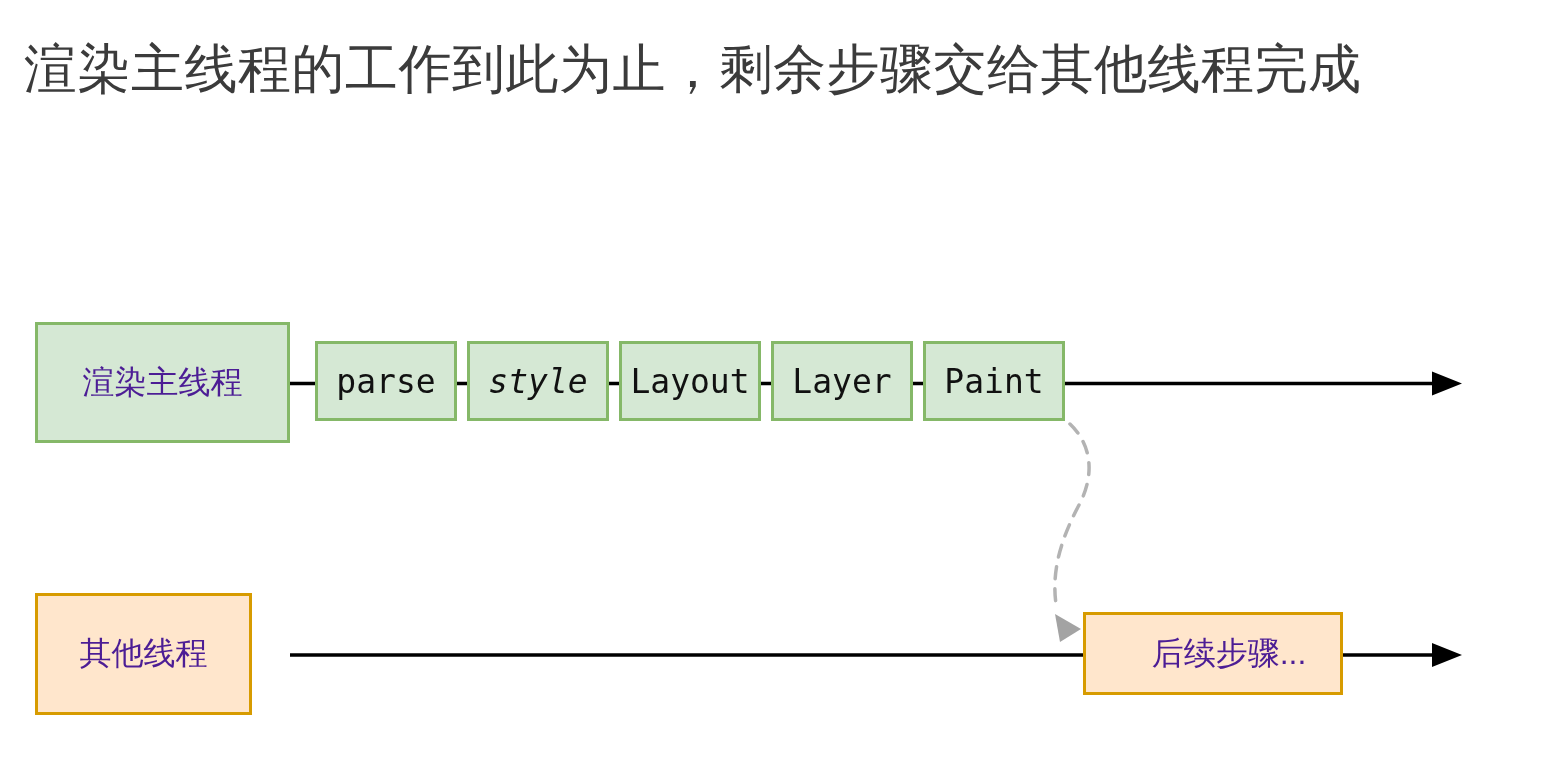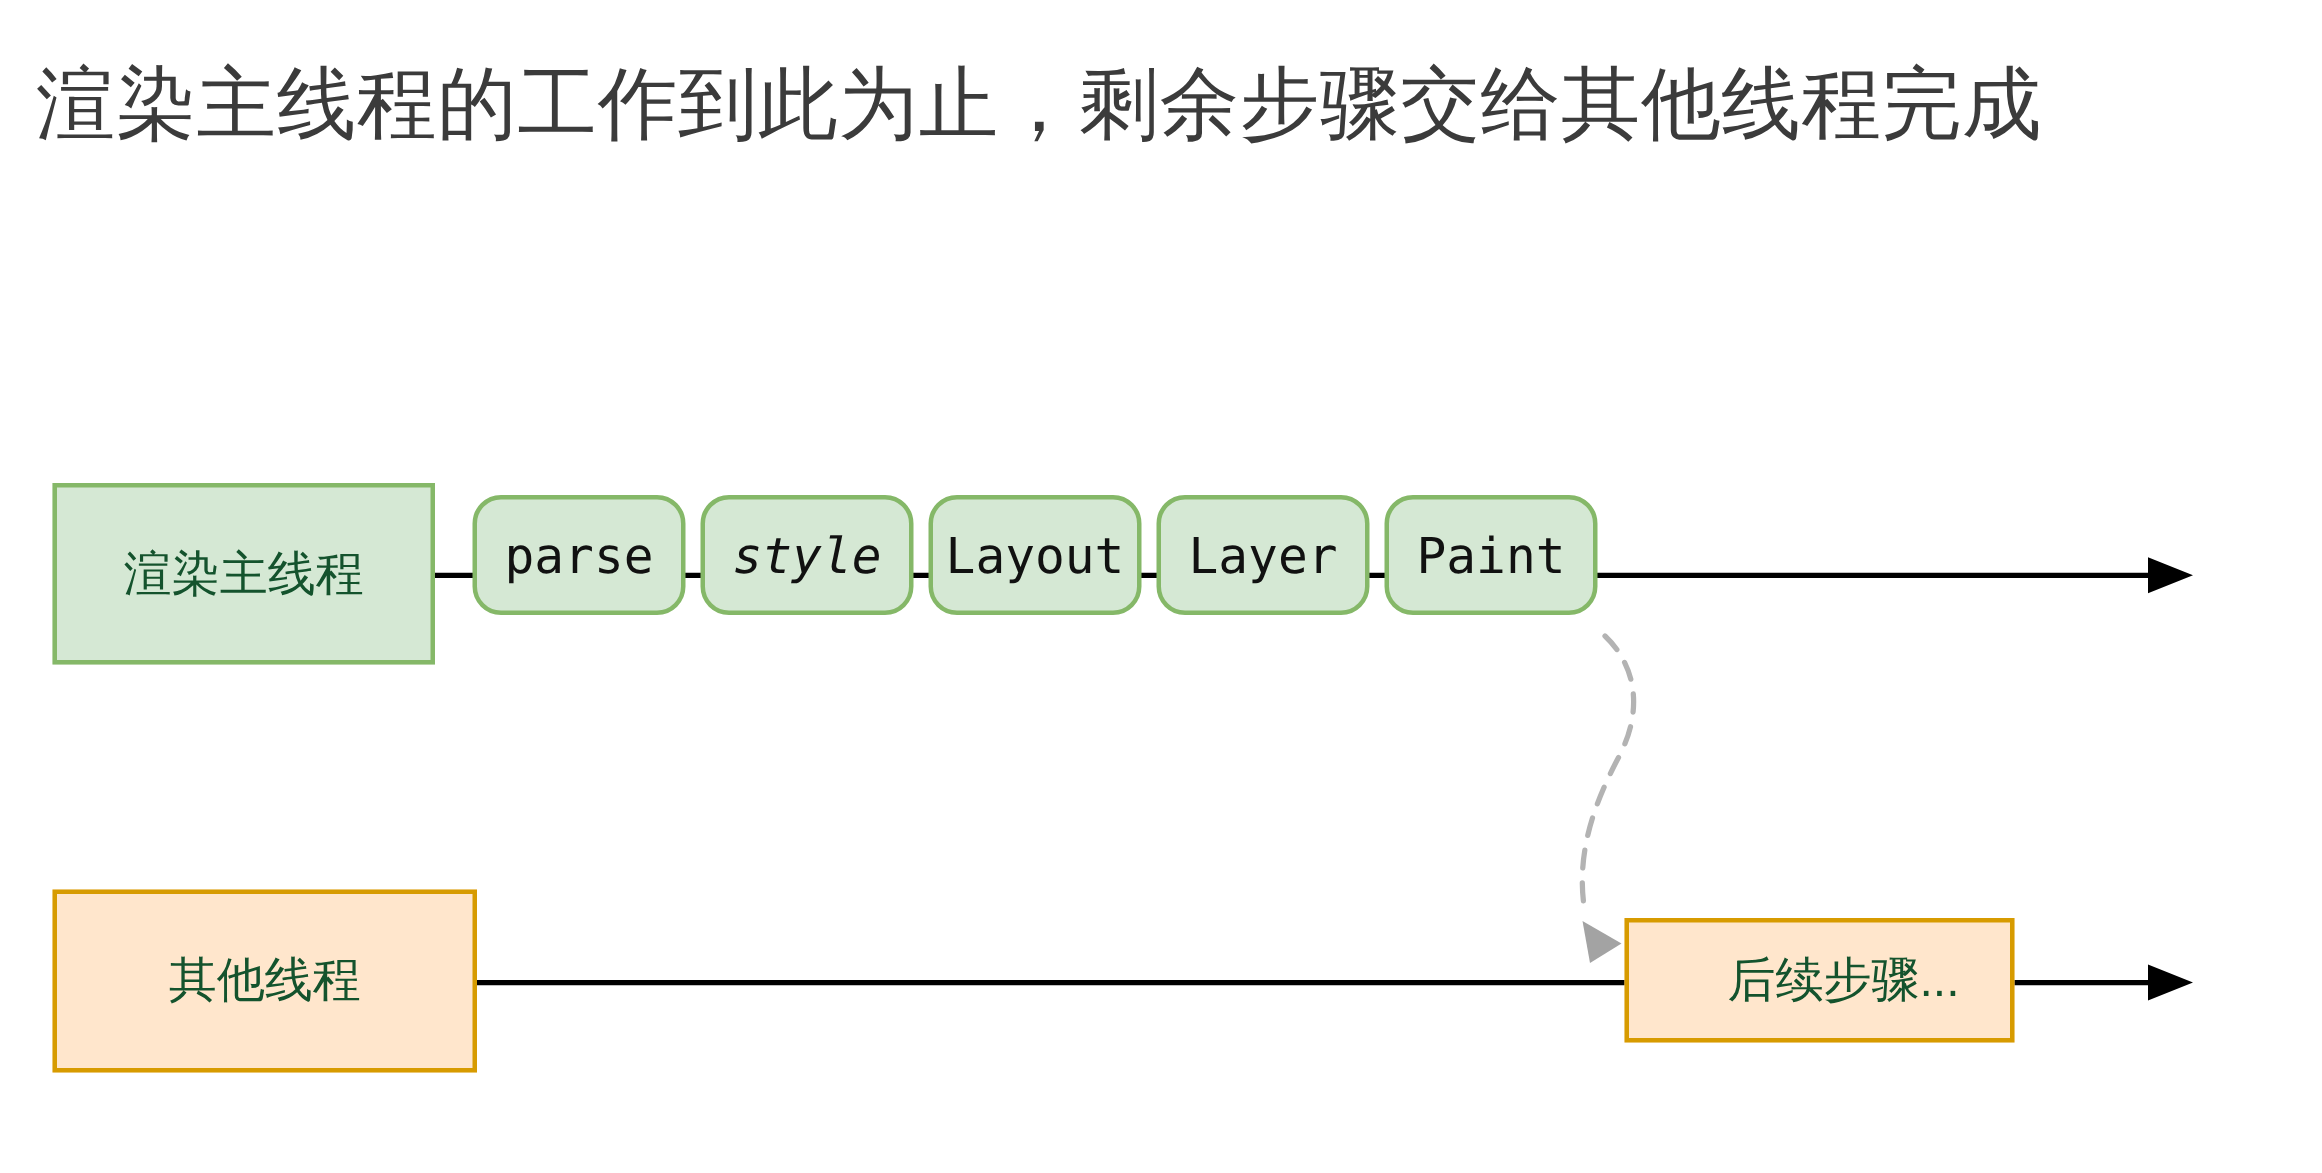--- a/index.html
+++ b/index.html
@@ -33,33 +33,33 @@
     box-sizing: border-box;
     display: flex;
     align-items: center;
     justify-content: center;
   }
   .green  { background: #d5e8d4; border: 3px solid #85b868; }
   .orange { background: #ffe6cc; border: 3px solid #d79b00; }
   .thread-label {
     font-size: 32px;
     font-weight: 500;
-    color: #14532d;
+    color: #4c1d95;
     white-space: nowrap;
   }
   .step-label {
     font-family: "DejaVu Sans Mono", monospace;
     font-size: 33px;
     color: #111111;
     white-space: nowrap;
   }
   #main-thread-box { left: 35px;   top: 322px; width: 255px; height: 121px; }
-  #other-thread-box{ left: 35px;   top: 593px; width: 283px; height: 122px; }
+  #other-thread-box{ left: 35px;   top: 593px; width: 217px; height: 122px; }
   #next-steps-box  { left: 1083px; top: 612px; width: 260px; height: 83px; padding-left: 32px;  }
-  .step { top: 330px; width: 142px; height: 80px; border-radius: 19px; }
+  .step { top: 341px; width: 142px; height: 80px; }
   #step-parse  { left: 315px; }
   #step-style  { left: 467px; font-style: italic; }
   #step-layout { left: 619px; }
   #step-layer  { left: 771px; }
   #step-paint  { left: 923px; }
 </style>
 </head>
 <body>
 
 <div class="stage">

